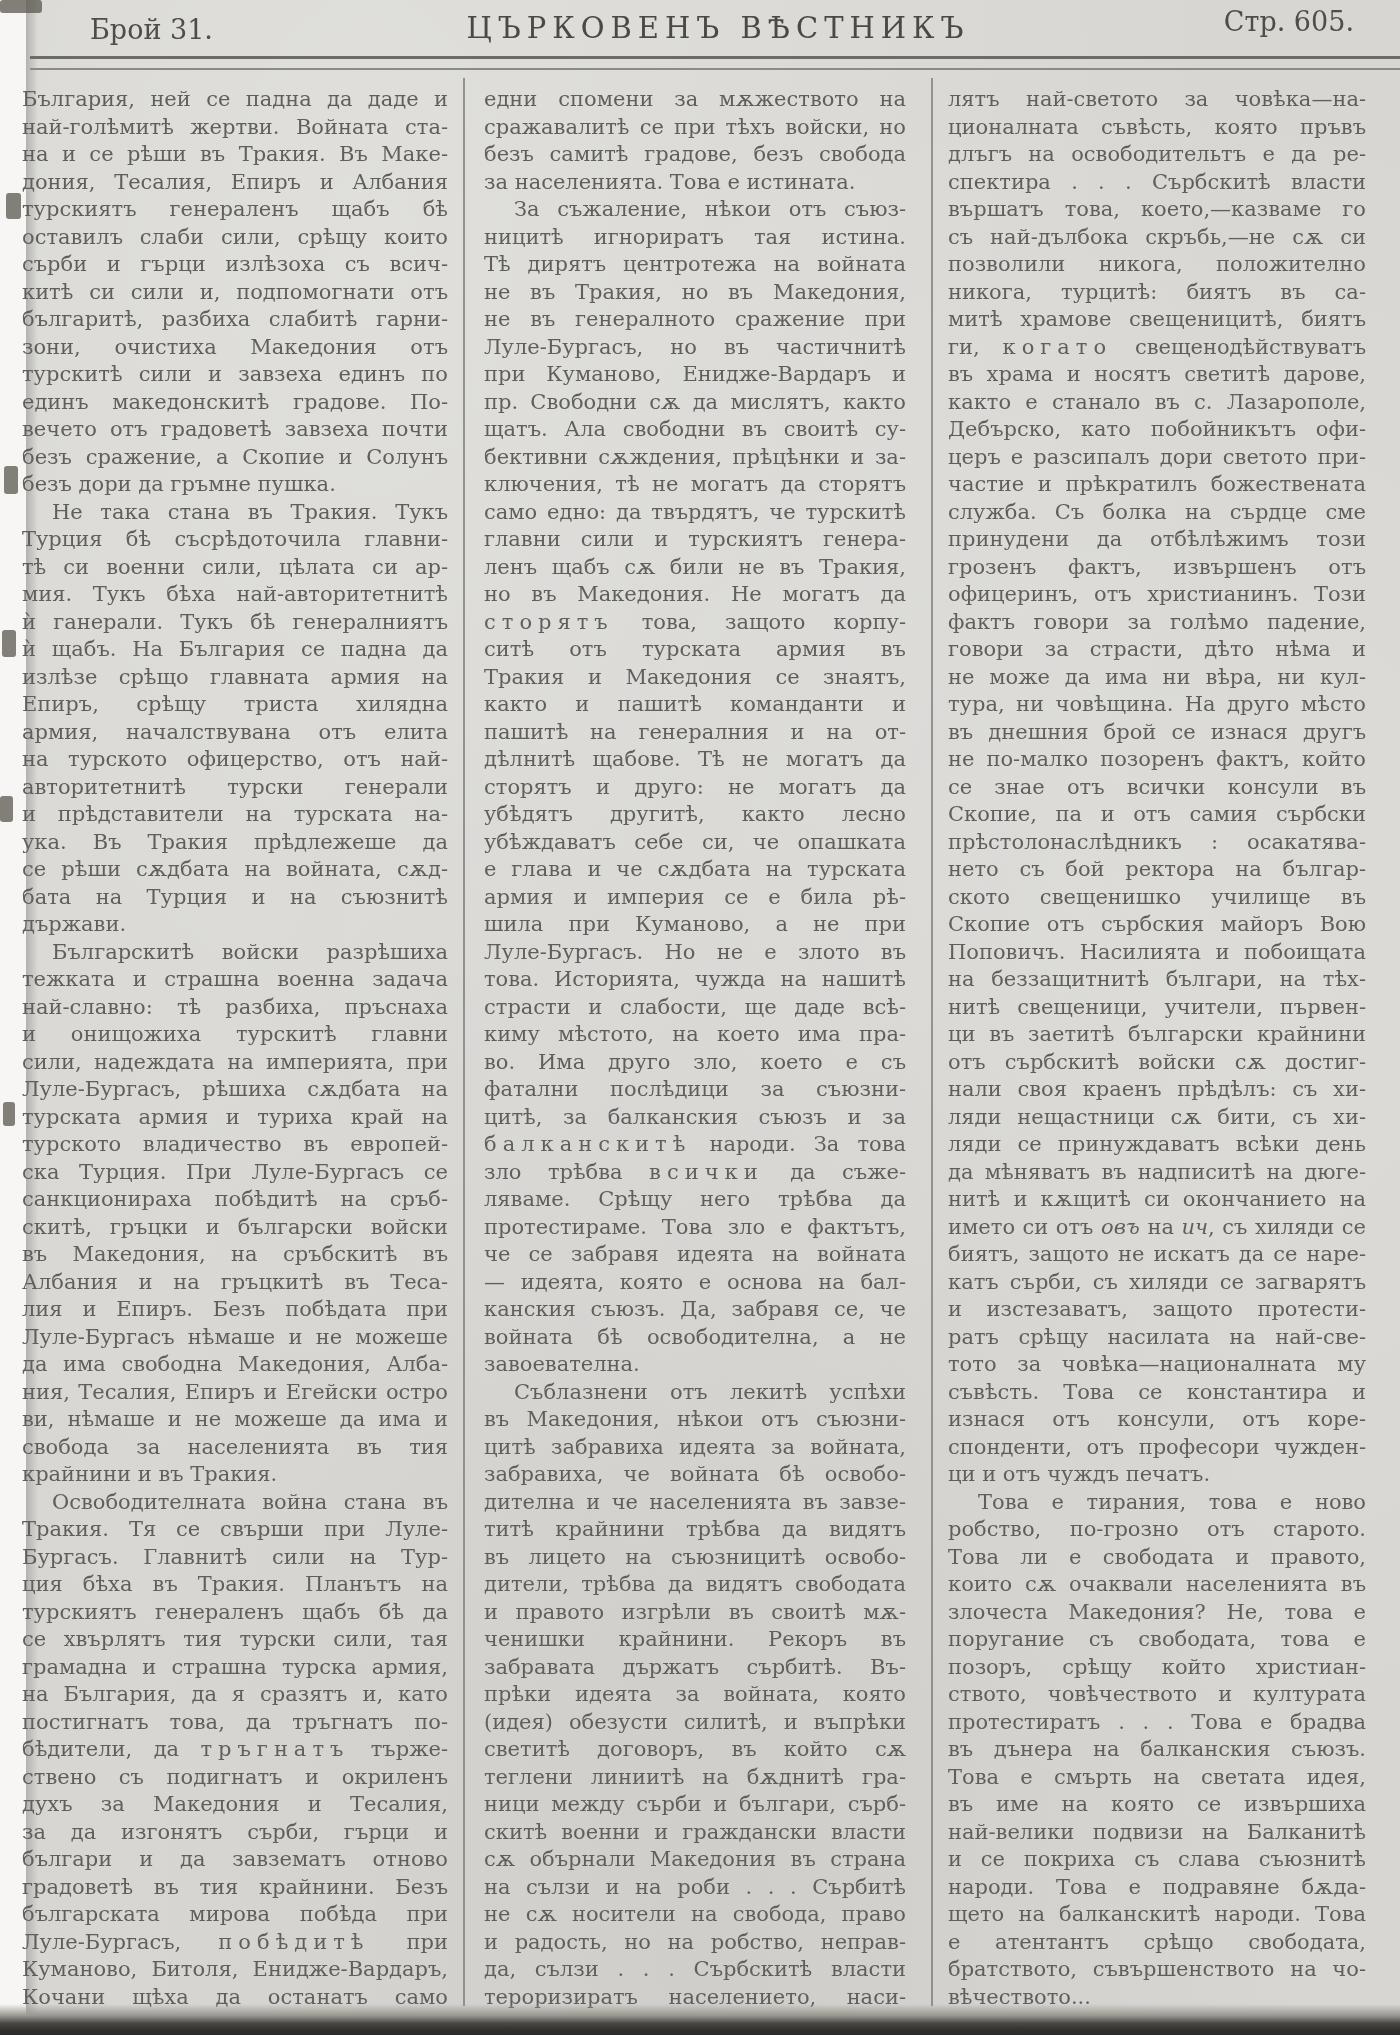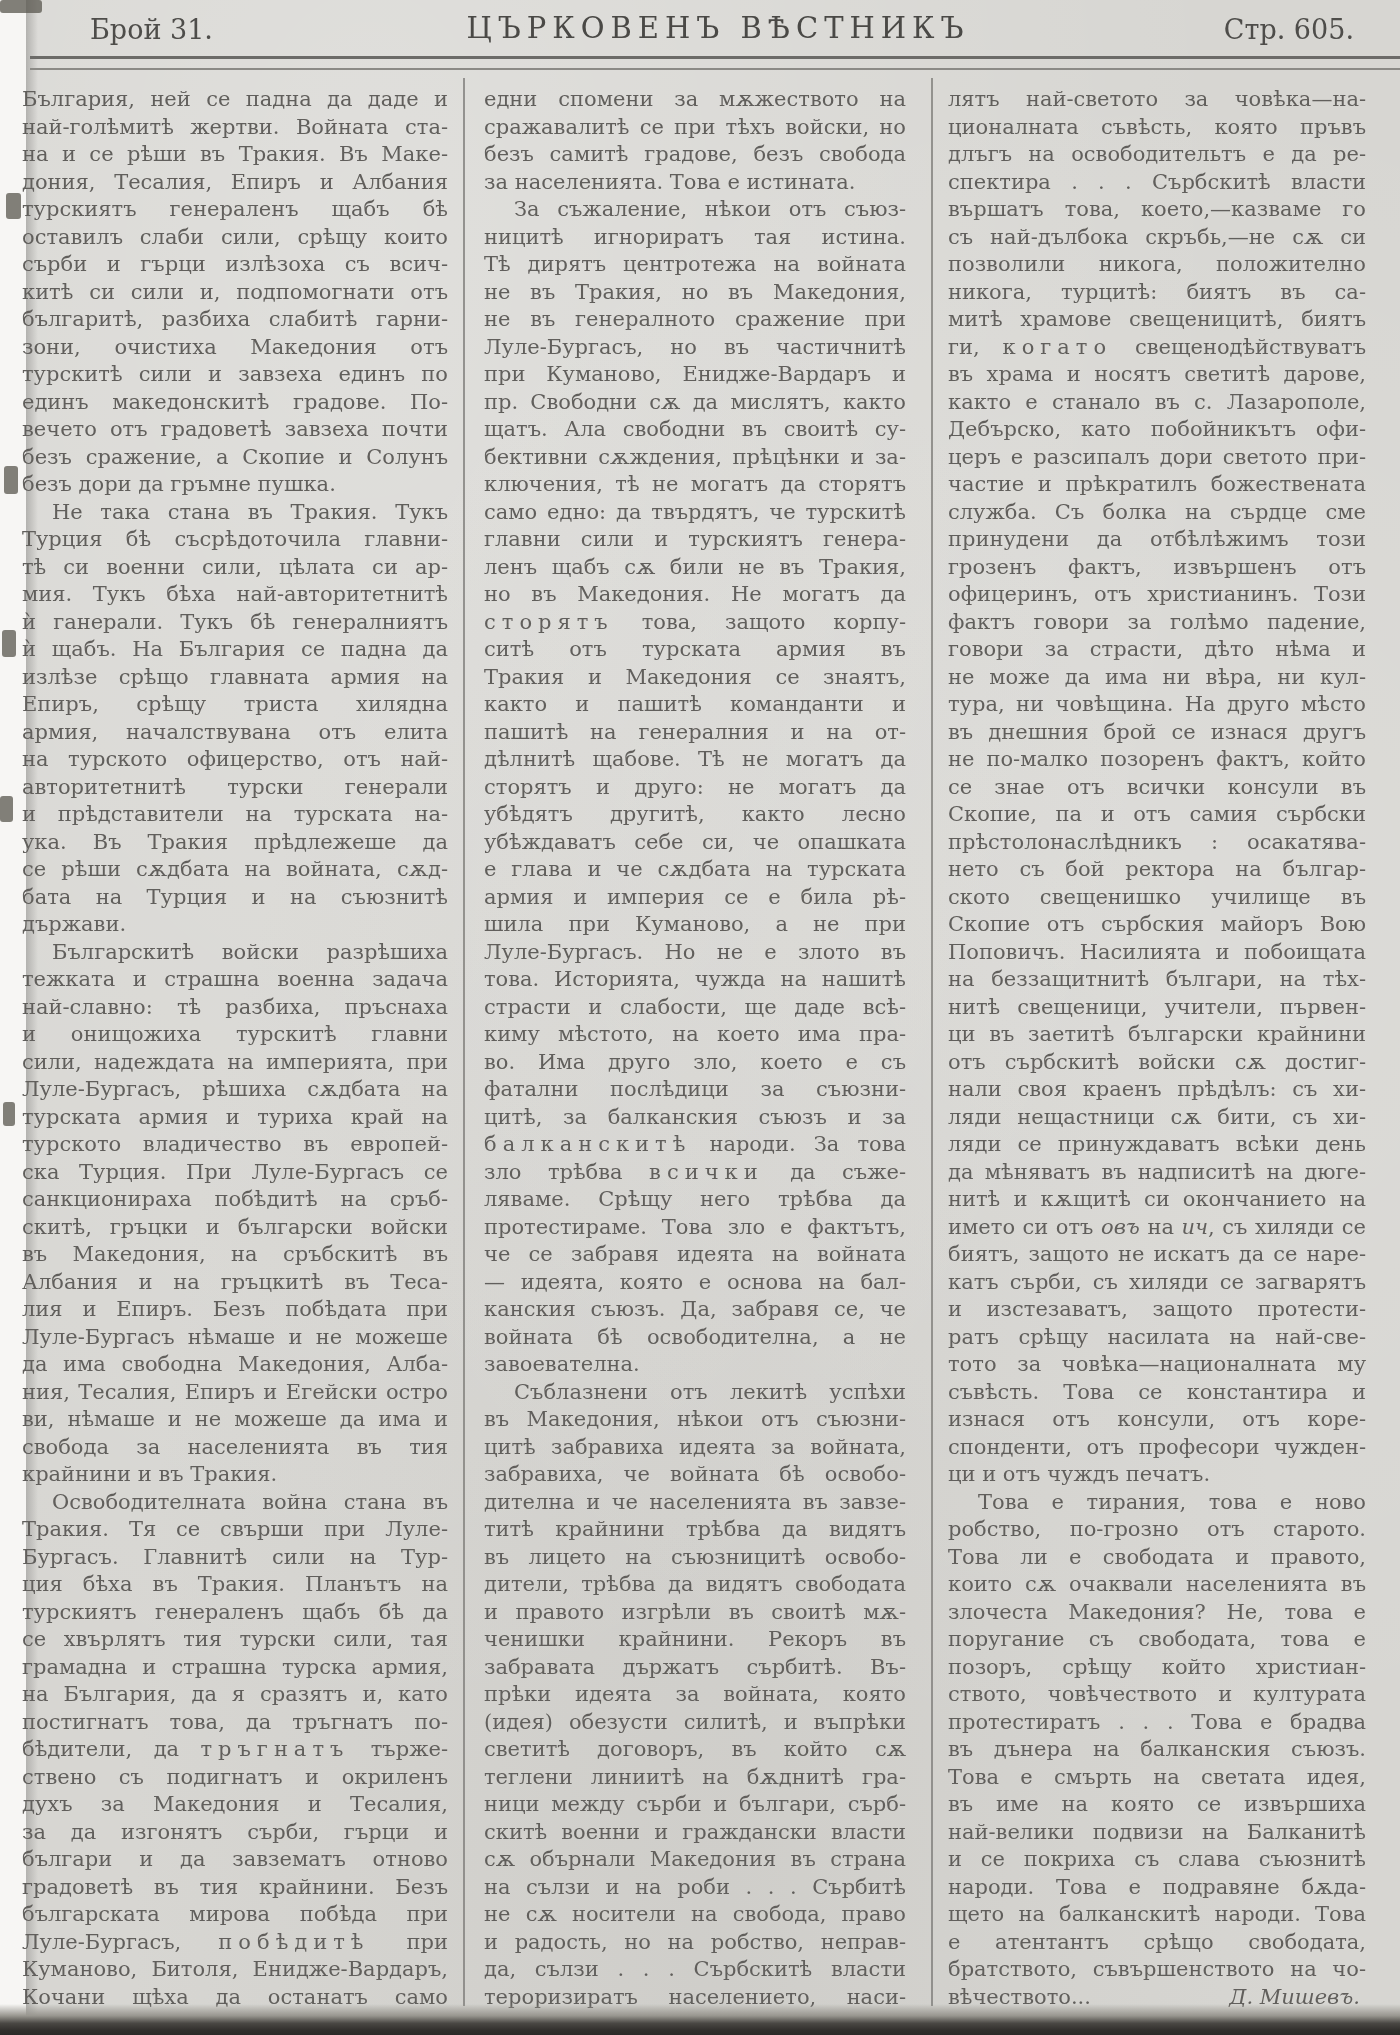--- a/index.html
+++ b/index.html
@@ -20,38 +20,38 @@
   .paper-edge{
     position:absolute;left:26px;top:0;width:12px;bottom:0;
     background:linear-gradient(90deg,#b3b2af,rgba(215,214,210,0));
   }
   
   .smudge{position:absolute;background:#59574f;border-radius:3px;opacity:.75;}
   
   .hdr-issue{position:absolute;left:54px;top:14px;font-size:27px;color:#4e4d4a;margin-left:36px;}
   .hdr-title{position:absolute;left:0;right:0;top:11px;text-align:center;
     font-size:29px;letter-spacing:6px;color:#4a4946;margin-left:36px;}
-  .hdr-page{position:absolute;right:46px;top:14px;font-size:27px;color:#4e4d4a;}
+  .hdr-page{position:absolute;right:46px;top:6px;font-size:27px;color:#4e4d4a;}
   .hdr-rule{
     position:absolute;left:30px;right:0;top:56px;height:9px;
     border-top:3px solid #6c6b68;border-bottom:2px solid #8b8a86;
   }
   
   .col{
     position:absolute;top:86px;
     font-size:21px;line-height:27.5px;color:#615f5c;
     text-align:justify;
   }
   .col .line{
     height:27.5px;overflow:hidden;
     text-align:justify;text-align-last:justify;
   }
   .col .line.ind{text-indent:30px;}
   .col .line.end{text-align-last:left;}
-  .col .line.sigline{display:flex;justify-content:space-between;text-align-last:left;}
+  .col .line.sigline{display:flex;justify-content:space-between;text-align-last:left;flex-direction:column;}
   .sig{font-style:italic;padding-right:6px;}
   .sp{letter-spacing:6px;}
   .it{font-style:italic;}
   .col1{left:22px;width:426px;}
   .col2{left:484px;width:422px;}
   .col3{left:948px;width:418px;}
   .vrule{
     position:absolute;top:78px;height:1928px;width:2px;
     background:#868581;opacity:.85;
   }

